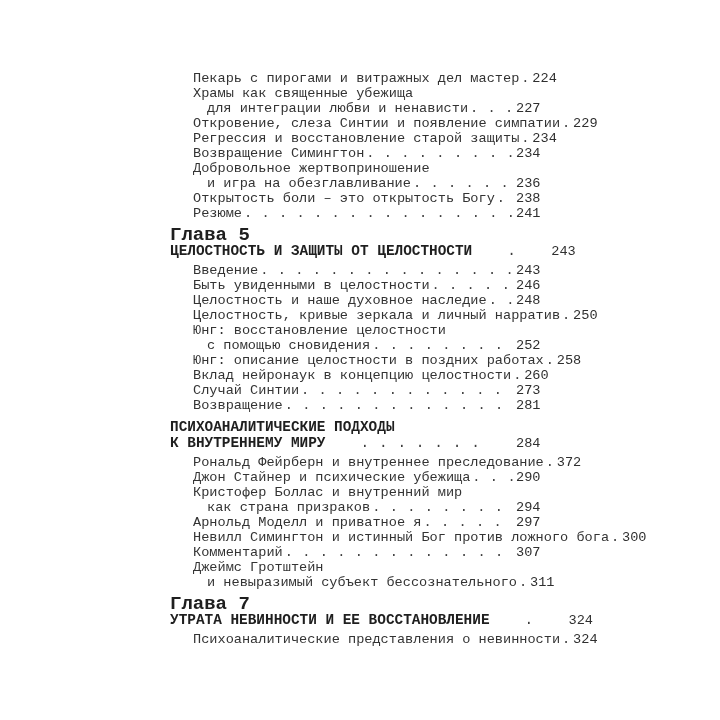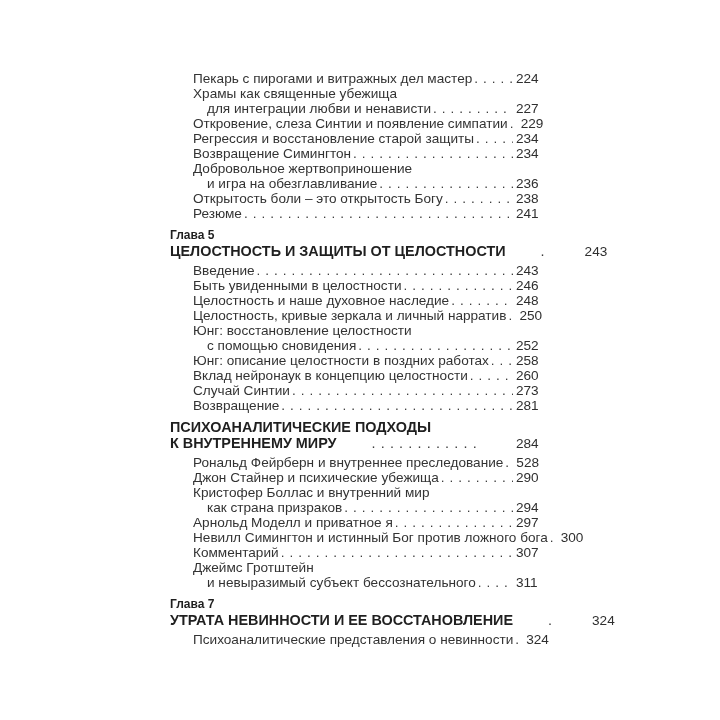--- a/index.html
+++ b/index.html
@@ -8,21 +8,21 @@
     width: 720px;
     height: 720px;
     background: #ffffff;
   }
   .page {
     position: relative;
     width: 720px;
     height: 658px;
     overflow: hidden;
     background: #ffffff;
-    font-family: Liberation Sans, sans-serif;
+    font-family: Liberation Mono, monospace;
     color: #333333;
   }
   .toc {
     position: absolute;
     left: 170px;
     top: 71px;
     width: 371px;
   }
   .row {
     display: flex;
@@ -50,21 +50,21 @@
   }
   .pg {
     flex: 0 0 auto;
     min-width: 25px;
     font-weight: normal;
     color: #2f2f2f;
   }
   .toc-section.has-chapter { margin-top: 6px; }
   .chapter-label {
     font-weight: bold;
-    font-size: 12px;
+    font-size: 19px;
     line-height: 16px;
     color: #1f1f1f;
   }
   .row.ch-title {
     font-weight: bold;
     font-size: 14.4px;
     line-height: 16px;
     color: #1f1f1f;
     gap: 33px;
   }
@@ -190,21 +190,21 @@
         </div>
         <div class="row ch-title">
           <span class="txt">К ВНУТРЕННЕМУ МИРУ</span>
           <span class="leader"></span>
           <span class="pg">284</span>
         </div>
         <div class="section-items">
           <div class="row item">
             <span class="txt">Рональд Фейрберн и внутреннее преследование</span>
             <span class="leader"></span>
-            <span class="pg">528</span>
+            <span class="pg">372</span>
           </div>
           <div class="row item">
             <span class="txt">Джон Стайнер и психические убежища</span>
             <span class="leader"></span>
             <span class="pg">290</span>
           </div>
           <div class="row item">
             <span class="txt">Кристофер Боллас и внутренний мир</span>
           </div>
           <div class="row item indent">

